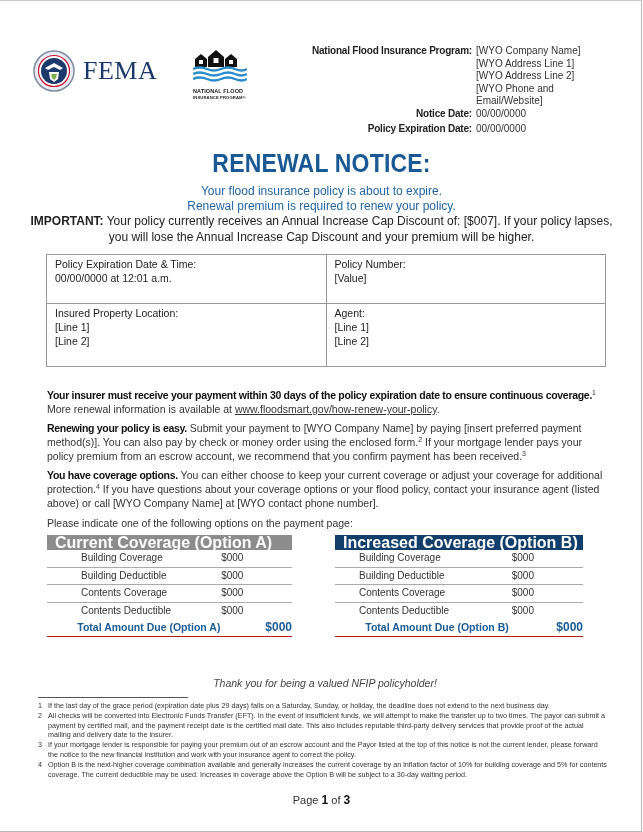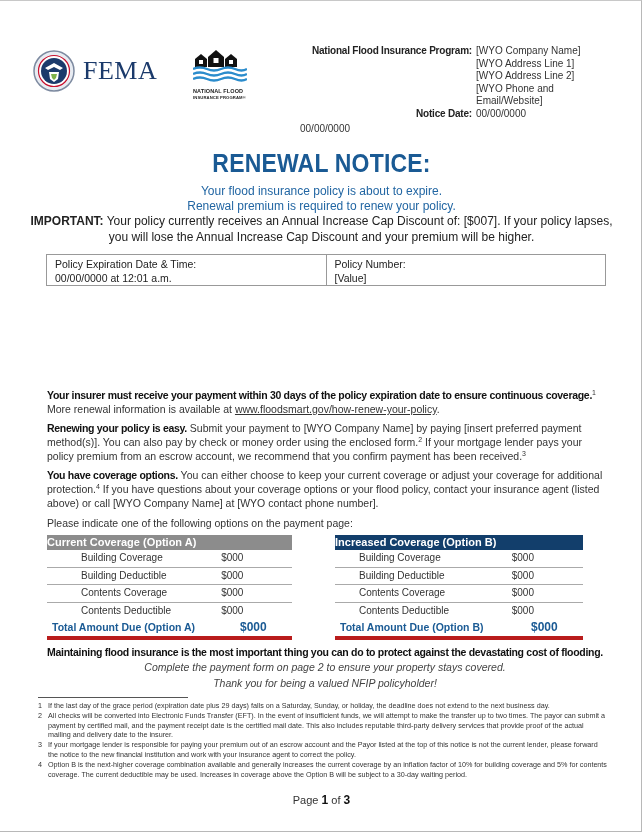--- a/index.html
+++ b/index.html
@@ -15,33 +15,33 @@
   .hdr { left:300px; top:44px; font-size:10px; line-height:12.5px; }
   .hdr .row { display:flex; }
   .hdr .lbl { width:172px; text-align:right; font-weight:bold; padding-right:4px; letter-spacing:-0.2px; }
   .hdr .val { width:150px; color:#333; }
   
   .title { left:0; top:148px; width:643px; text-align:center; font-size:25px; font-weight:bold; color:#1a5a94; letter-spacing:0.2px; transform:scaleX(0.92); }
   .sub { left:0; width:643px; text-align:center; font-size:12px; color:#2266a3; }
   .important { left:30px; top:212px; width:583px; text-align:center; font-size:12px; line-height:16px; color:#222; }
   
   table.info { position:absolute; left:46px; top:253px; width:560px; border-collapse:collapse; font-size:10.5px; line-height:14px; }
-  table.info td { border:1px solid #999; vertical-align:top; padding:2px 8px 0 8px; width:50%; color:#222; }
+  table.info td { border:1px solid #999; vertical-align:top; padding:2px 8px 18px 8px; width:50%; color:#222; }
   
   .para { left:47px; width:560px; font-size:10.5px; line-height:14px; color:#333; }
   .para b { color:#111; letter-spacing:-0.3px; }
   .para a { color:#333; text-decoration:underline; }
   sup { font-size:7px; line-height:0; }
   
   .cov { position:absolute; width:245px; font-size:10px; }
-  .cov .head { height:15px; line-height:15px; color:#fff; font-weight:bold; font-size:11px; }
+  .cov .head { height:15px; line-height:15px; color:#fff; font-weight:bold; font-size:16px; padding-left:8px; }
   .cov .r { display:flex; height:16.5px; line-height:16.5px; border-bottom:1px solid #aaa; }
   .cov .r .n { width:155px; padding-left:34px; box-sizing:border-box; color:#333; }
   .cov .r .v { width:80px; text-align:left; padding-left:33px; color:#333; }
-  .cov .tot { display:flex; height:17px; line-height:17px; border-bottom:4px solid #b91c1c; font-weight:bold; color:#1a5a94; font-size:10.5px; }
+  .cov .tot { display:flex; height:17px; line-height:17px; border-bottom:1px solid #b91c1c; font-weight:bold; color:#1a5a94; font-size:10.5px;justify-content:flex-end; }
   .cov .tot .n { width:180px; padding-left:5px; }
   .cov .tot .v { font-size:12px; padding-left:8px; }
   .closing { left:40px; width:570px; text-align:center; font-size:10.5px; line-height:15px; color:#333; }
   .closing b { color:#111; letter-spacing:-0.3px; }
   .closing i { color:#444; }
   .fn-rule { left:38px; top:696px; width:150px; height:0; border-top:1px solid #555; }
   .fns { left:38px; top:700px; width:570px; font-size:7.2px; line-height:9.6px; color:#333; }
   .fn { display:flex; margin-bottom:0.5px; }
   .fn .num { width:10px; flex-shrink:0; }
   .fn .txt { flex:1; }
@@ -90,20 +90,21 @@
         <div>[WYO Address Line 2]</div>
         <div>[WYO Phone and</div>
         <div>Email/Website]</div>
       </div>
     </div>
     <div class="row">
       <div class="lbl">Notice Date:</div>
       <div class="val">00/00/0000</div>
     </div>
     <div class="row" style="margin-top:3px;">
+      <div class="lbl">Policy Expiration Date:</div>
       <div class="val">00/00/0000</div>
     </div>
   </div>
 
   <div class="abs title">RENEWAL NOTICE:</div>
   <div class="abs sub" style="top:183px;">Your flood insurance policy is about to expire.</div>
   <div class="abs sub" style="top:198px;">Renewal premium is required to renew your policy.</div>
   <div class="abs important">
     <b>IMPORTANT:</b><span> Your policy currently receives an Annual Increase Cap Discount of: [$007]. If your policy lapses, you will lose the Annual Increase Cap Discount and your premium will be higher.</span>
   </div>
@@ -113,20 +114,32 @@
         <tr>
       <td>
         <div>Policy Expiration Date &amp; Time:</div>
         <div>00/00/0000 at 12:01 a.m.</div>
       </td>
       <td>
         <div>Policy Number:</div>
         <div>[Value]</div>
       </td>
     </tr>
+    <tr>
+      <td>
+        <div>Insured Property Location:</div>
+        <div>[Line 1]</div>
+        <div>[Line 2]</div>
+      </td>
+      <td>
+        <div>Agent:</div>
+        <div>[Line 1]</div>
+        <div>[Line 2]</div>
+      </td>
+    </tr>
   </tbody>
     </table>
 
   <div class="abs para" style="top:387px;">
     <b>Your insurer must receive your payment within 30 days of the policy expiration date to ensure continuous coverage.</b><sup>1</sup><span> More renewal information is available at </span><a>www.floodsmart.gov/how-renew-your-policy</a><span>.</span>
   </div>
 
   <div class="abs para" style="top:420px;">
     <b>Renewing your policy is easy.</b><span> Submit your payment to [WYO Company Name] by paying [insert preferred payment method(s)]. You can also pay by check or money order using the enclosed form.</span><sup>2</sup><span> If your mortgage lender pays your policy premium from an escrow account, we recommend that you confirm payment has been received.</span><sup>3</sup>
   </div>
@@ -178,23 +191,20 @@
     <div class="r" style="border-bottom:none;">
         <div class="n" style="padding-left:24px;">Contents Deductible</div>
         <div class="v" style="padding-left:36px;">$000</div>
       </div>
     <div class="tot">
         <div class="n" style="width:183px;">Total Amount Due (Option B)</div>
         <div class="v">$000</div>
       </div>
   </div>
 
-  <div class="abs closing" style="top:644px;">
-    <b>Maintaining flood insurance is the most important thing you can do to protect against the devastating cost of flooding.</b><i> Complete the payment form on page 2 to ensure your property stays covered.</i>
-  </div>
   <div class="abs closing" style="top:675px;text-align:center;"><i>Thank you for being a valued NFIP policyholder!</i></div>
 
   <div class="abs fn-rule"></div>
   <div class="abs fns">
     <div class="fn">
         <span class="num">1</span>
         <span class="txt">If the last day of the grace period (expiration date plus 29 days) falls on a Saturday, Sunday, or holiday, the deadline does not extend to the next business day.</span>
       </div>
     <div class="fn">
         <span class="num">2</span>

